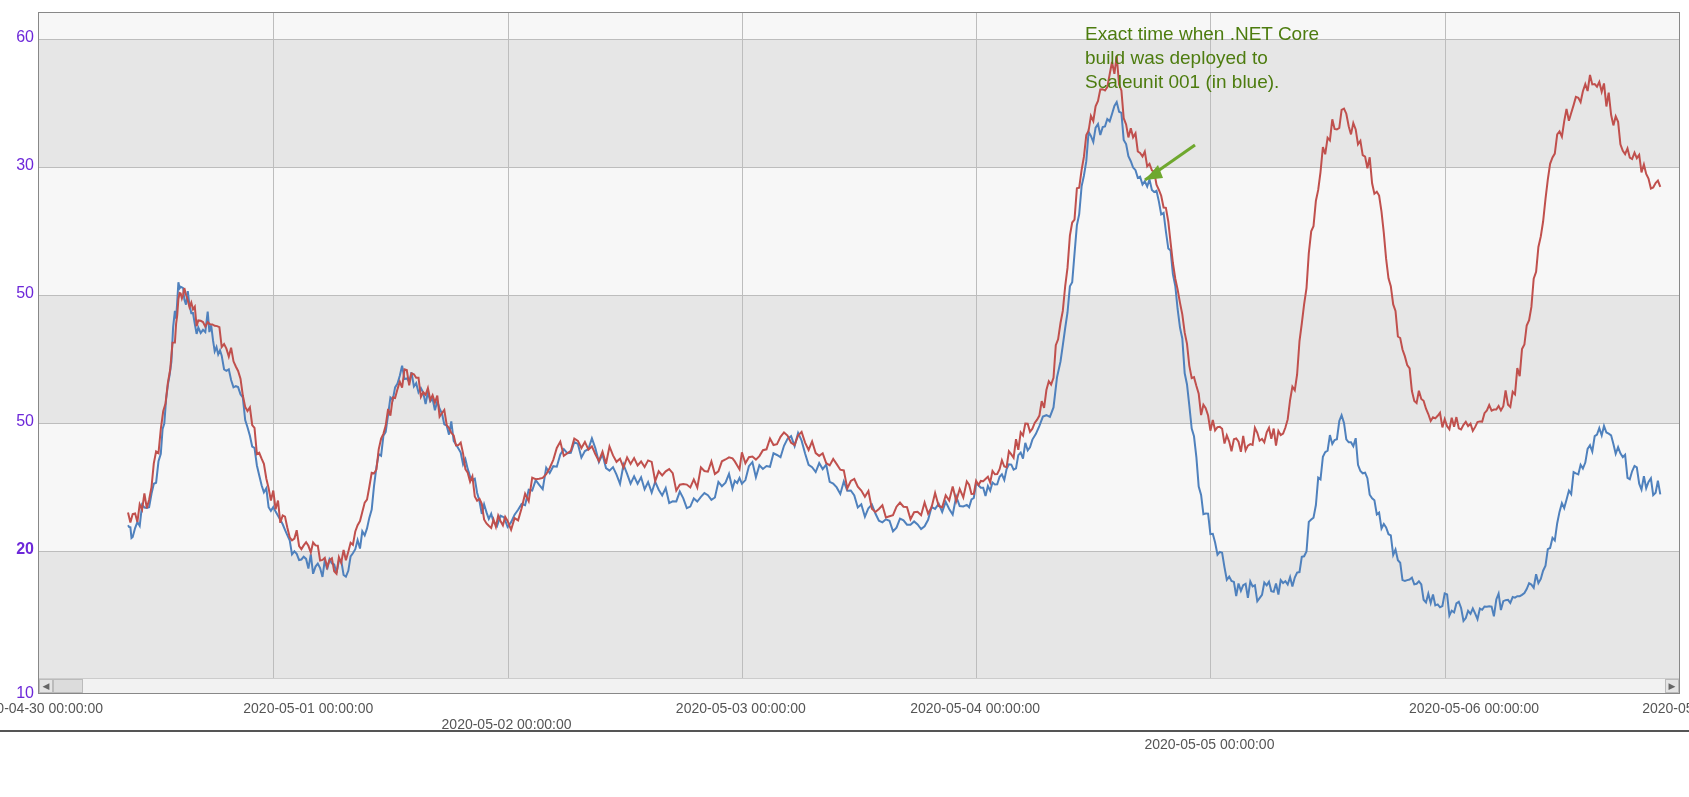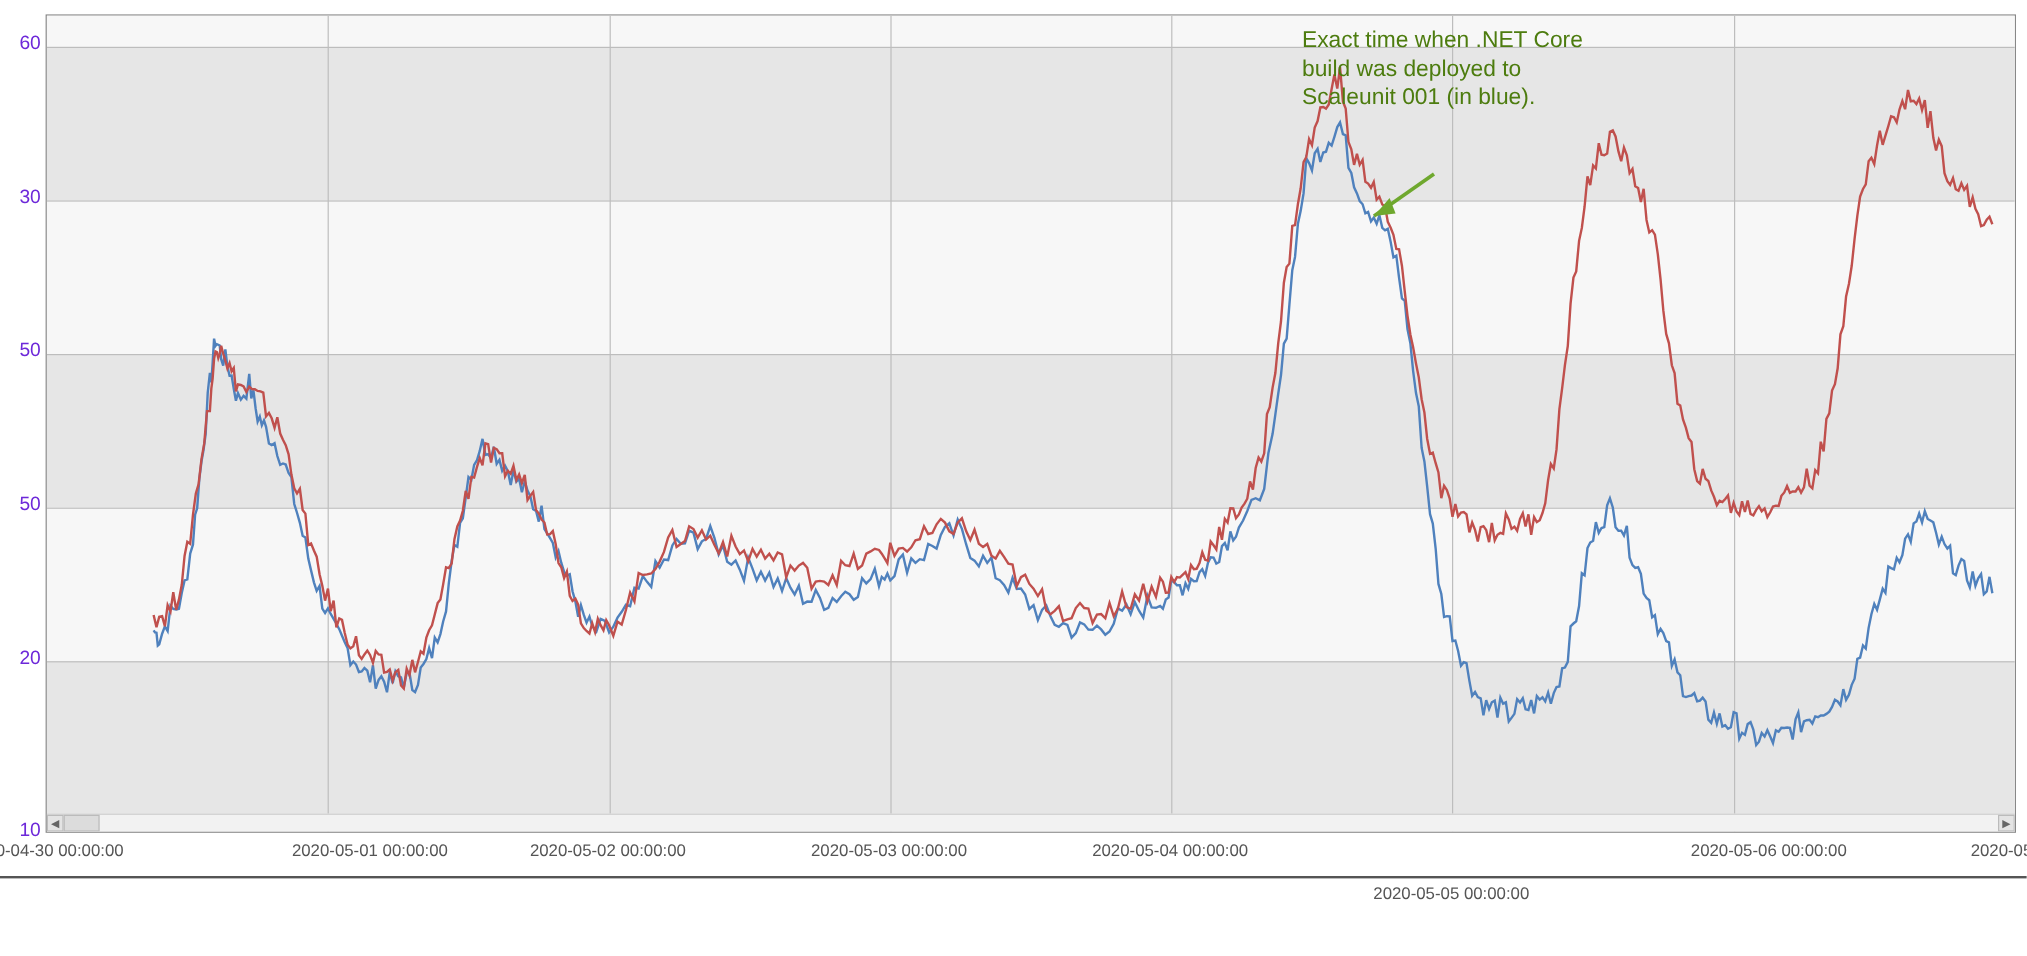--- a/index.html
+++ b/index.html
@@ -21,21 +21,21 @@
   .scroll-btn{position:absolute;top:0;height:14px;width:14px;background:#e4e4e4;border:1px solid #bbb;box-sizing:border-box;font-size:9px;line-height:12px;text-align:center;color:#666;}
   .scroll-thumb{position:absolute;top:0;height:14px;background:#dcdcdc;border:1px solid #bbb;box-sizing:border-box;}
   .bottom-border{position:absolute;left:0;width:1689px;height:0;border-top:2px solid #555;}
 </style>
 </head>
 <body>
 <div id="wrap">
 
   <div id="yticks">
       <div class="ytick" style="top: 684px;">10</div>
-      <div class="ytick" style="top: 539.923px;">20</div>
+      <div class="ytick" style="top: 539.923px; font-weight: bold;">20</div>
       <div class="ytick" style="top: 411.846px;">50</div>
       <div class="ytick" style="top: 283.769px;">50</div>
       <div class="ytick" style="top: 155.692px;">30</div>
       <div class="ytick" style="top: 27.6154px;">60</div>
     </div>
 
   <div class="plot-area">
     <div id="bands">
         <div class="band" style="top: 537.923px; height: 128.077px; background: rgb(230, 230, 230);"></div>
         <div class="band" style="top: 409.846px; height: 128.077px; background: rgb(247, 247, 247);"></div>
@@ -68,21 +68,21 @@
     <div class="scroll-track">
       <div class="scroll-btn" style="left:0">◀</div>
       <div class="scroll-thumb" style="left:14px;width:30px"></div>
       <div class="scroll-btn" style="right:0">▶</div>
     </div>
   </div>
 
   <div id="xticks">
       <div class="xtick" style="left: 38px;">2020-04-30 00:00:00</div>
       <div class="xtick" style="left: 272.286px; margin-left: 36px;">2020-05-01 00:00:00</div>
-      <div class="xtick" style="left: 506.571px;">2020-05-02 00:00:00</div>
+      <div class="xtick" style="left: 506.571px; margin-top: 16px;">2020-05-02 00:00:00</div>
       <div class="xtick" style="left: 740.857px;">2020-05-03 00:00:00</div>
       <div class="xtick" style="left: 975.143px;">2020-05-04 00:00:00</div>
       <div class="xtick" style="left: 1209.43px; margin-top: 36px;">2020-05-05 00:00:00</div>
       <div class="xtick" style="left: 1474px;">2020-05-06 00:00:00</div>
       <div class="xtick" style="left: 1678px;">2020-05-07</div>
     </div>
 
   <div class="annot" id="annot" style="left:1085px;top:22px;width:250px">Exact time when .NET Core build was deployed to Scaleunit 001 (in blue).</div>
   <svg class="arrow" id="arrow" style="left:0;top:0;width:1689px;height:797px;pointer-events:none">
     <line x1="1195" y1="145" x2="1145" y2="180"></line>

